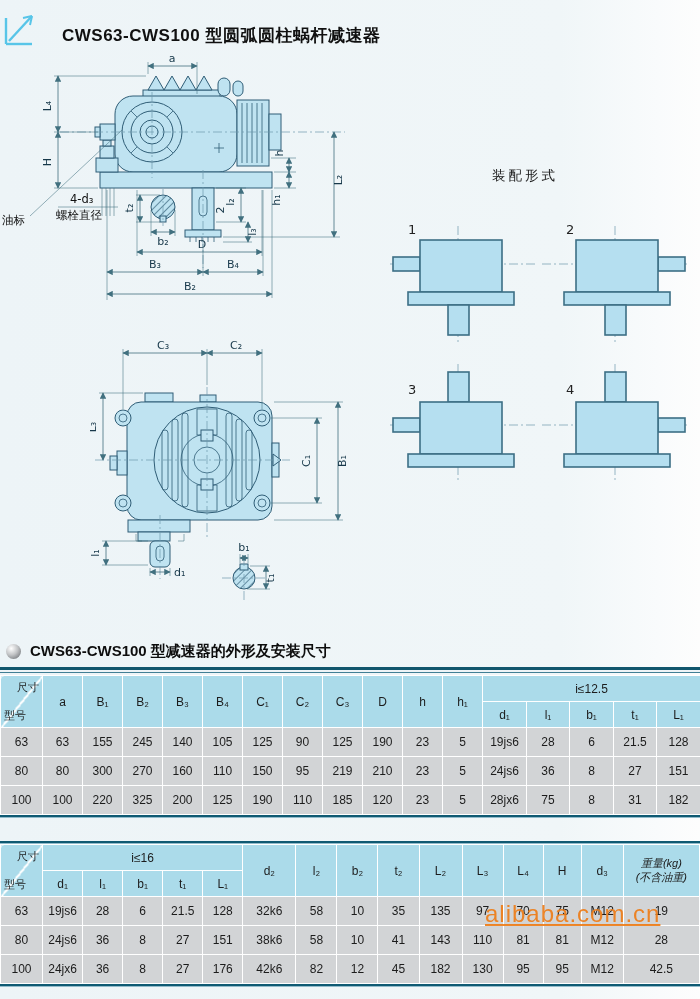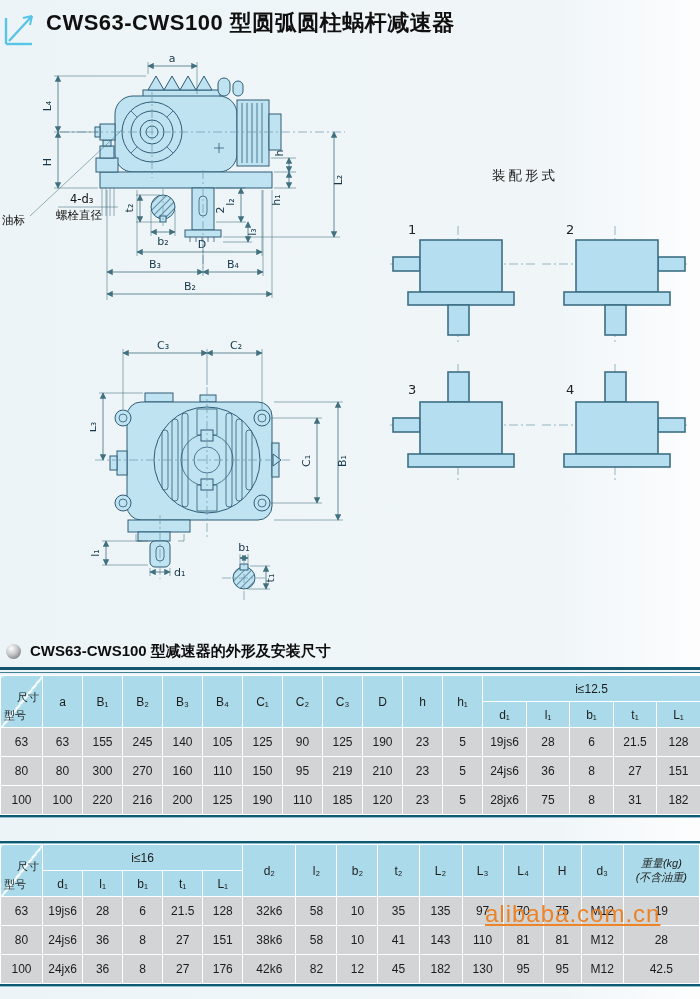--- a/index.html
+++ b/index.html
@@ -1,21 +1,21 @@
 <!DOCTYPE html>
 <html><head>
 <meta charset="utf-8">
 <style>
   html,body{margin:0;padding:0;}
   #page{position:relative;width:700px;height:999px;overflow:hidden;
         background:linear-gradient(90deg,#edf4f7 0%,#f0f6f8 80%,#f9fbfc 94%,#fdfdfd 100%);
         font-family:"Liberation Sans",sans-serif;color:#111;}
   
   #corner-icon{position:absolute;left:2px;top:6px;}
-  #page-title{position:absolute;left:46px;top:8px;font-size:22px;font-weight:bold;color:#101010;margin:0;letter-spacing:.5px;}
+  #page-title{position:absolute;left:46px;top:8px;font-size:17px;font-weight:bold;color:#101010;margin:16px;letter-spacing:.5px;}
   
   .drw{position:absolute;}
   .part{fill:#bfe3f1;stroke:#2f5d76;stroke-width:1;}
   .part2{fill:#b5dff0;stroke:#3d6f85;stroke-width:1.6;}
   .ln{stroke:#2f5d76;stroke-width:.8;fill:none;}
   .dim{stroke:#41707f;stroke-width:.8;fill:none;}
   .ext{stroke:#41707f;stroke-width:.55;fill:none;}
   .cl{stroke:#6f9aac;stroke-width:.7;stroke-dasharray:9 3 2 3;fill:none;}
   .lbl{font:11px "DejaVu Sans",sans-serif;fill:#17384a;}
   .lblzh{font:11.5px "DejaVu Sans",sans-serif;fill:#101010;}
@@ -32,21 +32,21 @@
   
   .twrap{position:absolute;left:0;width:700px;}
   #t1wrap{top:675px;} #t2wrap{top:841px;}
   table{border-collapse:collapse;table-layout:fixed;width:700px;font-family:"Liberation Sans",sans-serif;}
   th,td{border:1.6px solid #fff;text-align:center;vertical-align:middle;padding:0;
         font-size:12px;font-weight:normal;color:#1c1c1c;overflow:hidden;}
   th{background:#abdbea;height:25px;}
   td{background:#d2d4d6;height:28px;}
   th.corner{position:relative;
      background:linear-gradient(to bottom right,#abdbea calc(50% - 1px),#fff calc(50% - 1px),#fff calc(50% + 1px),#abdbea calc(50% + 1px));}
-  th.corner .top{position:absolute;right:3px;top:14px;font-size:11px;}
+  th.corner .top{position:absolute;right:3px;top:4px;font-size:11px;}
   th.corner .bot{position:absolute;left:3px;bottom:4px;font-size:11px;}
   th.wt{font-size:11px;line-height:1.25;font-style:italic;}
   .wm{position:absolute;left:485px;top:900px;font-size:24px;color:#ee7d18;opacity:.92;
       letter-spacing:1px;z-index:5;font-family:"Liberation Sans",sans-serif;text-decoration:underline;}
 </style>
 </head>
 <body>
 
 <div id="page">
 
@@ -443,21 +443,21 @@
             <td>24js6</td>
             <td>36</td>
             <td>8</td>
             <td>27</td>
             <td>151</td>
           </tr>
           <tr>
             <td>100</td>
             <td>100</td>
             <td>220</td>
-            <td>216</td>
+            <td>325</td>
             <td>200</td>
             <td>125</td>
             <td>190</td>
             <td>110</td>
             <td>185</td>
             <td>120</td>
             <td>23</td>
             <td>5</td>
             <td>28jx6</td>
             <td>75</td>

